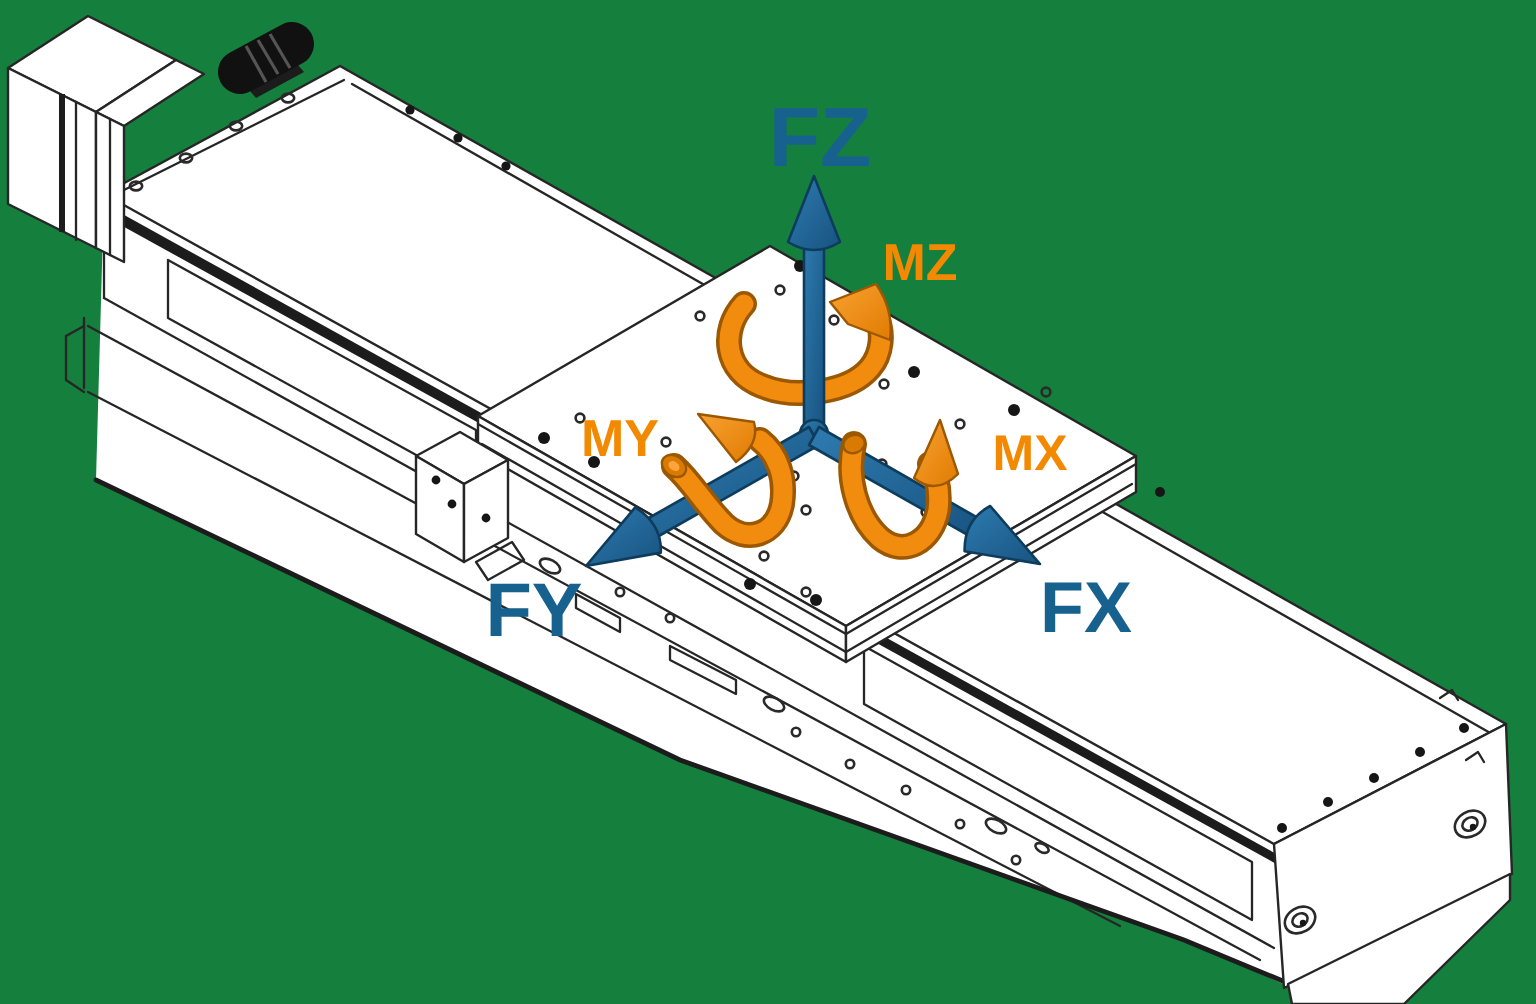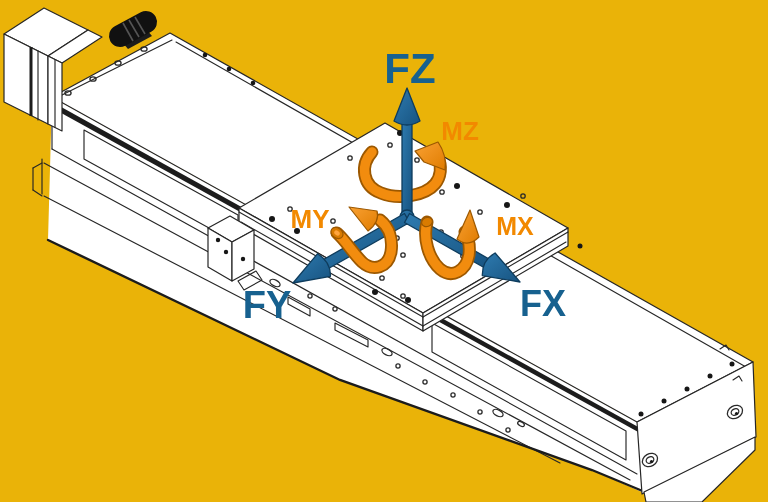--- a/index.html
+++ b/index.html
@@ -1,17 +1,17 @@
 <!DOCTYPE html>
 <html><head>
 <meta charset="utf-8">
 <style>
   html,body{margin:0;padding:0;background:#ffffff;}
   .canvas{
-    position:relative;width:768px;height:502px;background:#eab308;overflow:hidden;
+    position:relative;width:768px;height:502px;background:#15803d;overflow:hidden;
     font-family:"Liberation Sans", sans-serif;
   }
   svg{display:block;}
   .ln{fill:none;stroke:#262626;stroke-width:1.15;stroke-linejoin:round;stroke-linecap:round;}
   .face{fill:#ffffff;stroke:#262626;stroke-width:1.2;stroke-linejoin:round;}
   .fill-only{fill:#ffffff;stroke:none;}
   .dark{fill:#1c1c1c;stroke:none;}
   .thick{fill:none;stroke:#1c1c1c;stroke-width:2.4;stroke-linecap:round;}
   .hole{fill:none;stroke:#2a2a2a;stroke-width:1.3;}
   .bdot{fill:#161616;stroke:none;}

